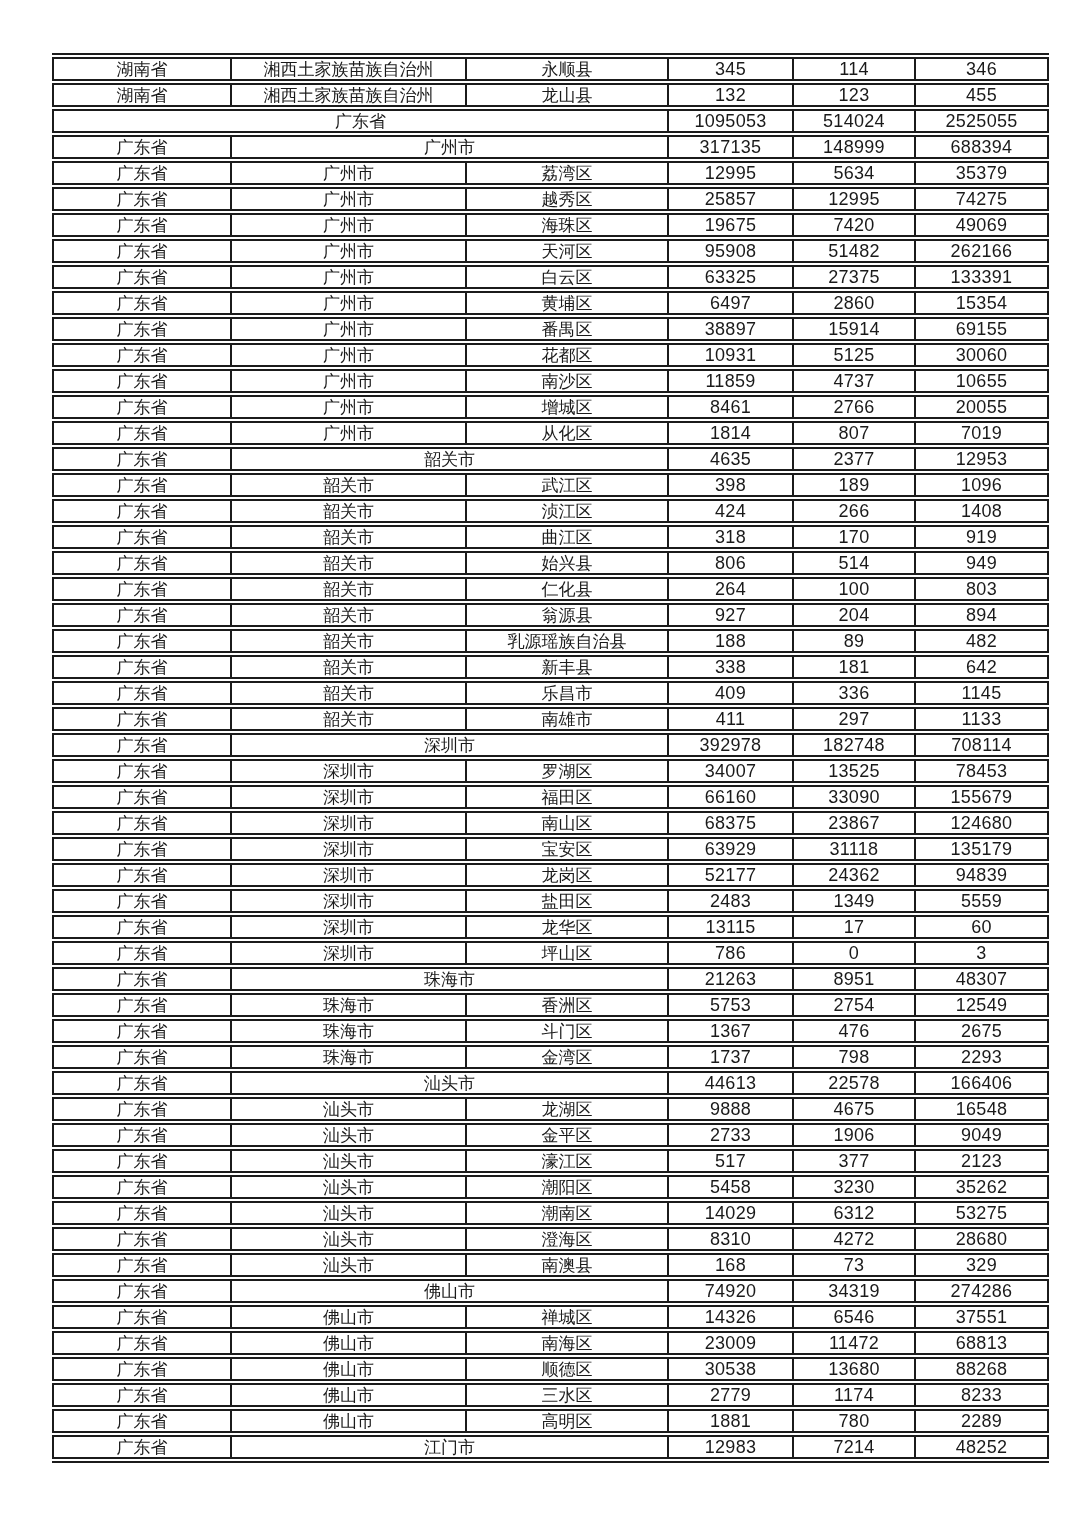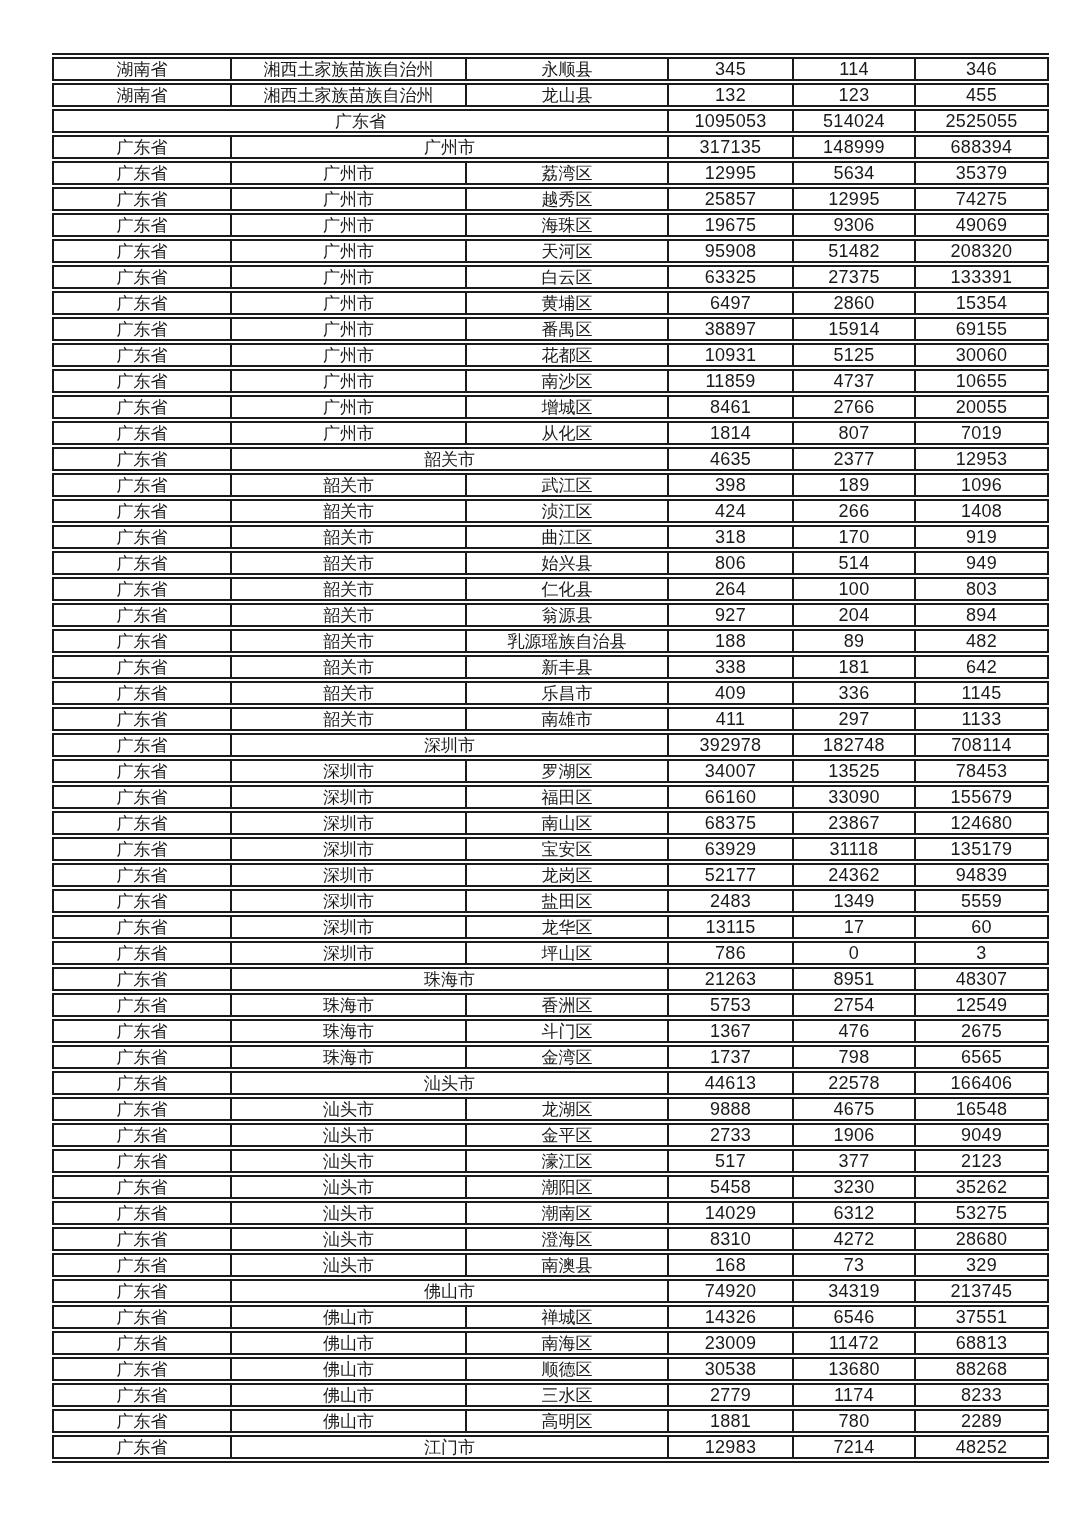--- a/index.html
+++ b/index.html
@@ -105,30 +105,30 @@
           <td class="name-cell">越秀区</td>
           <td class="value-cell">25857</td>
           <td class="value-cell">12995</td>
           <td class="value-cell">74275</td>
         </tr>
         <tr>
           <td class="name-cell">广东省</td>
           <td class="name-cell">广州市</td>
           <td class="name-cell">海珠区</td>
           <td class="value-cell">19675</td>
-          <td class="value-cell">9306</td>
+          <td class="value-cell">7420</td>
           <td class="value-cell">49069</td>
         </tr>
         <tr>
           <td class="name-cell">广东省</td>
           <td class="name-cell">广州市</td>
           <td class="name-cell">天河区</td>
           <td class="value-cell">95908</td>
           <td class="value-cell">51482</td>
-          <td class="value-cell">208320</td>
+          <td class="value-cell">262166</td>
         </tr>
         <tr>
           <td class="name-cell">广东省</td>
           <td class="name-cell">广州市</td>
           <td class="name-cell">白云区</td>
           <td class="value-cell">63325</td>
           <td class="value-cell">27375</td>
           <td class="value-cell">133391</td>
         </tr>
         <tr>
@@ -359,21 +359,21 @@
           <td class="value-cell">1367</td>
           <td class="value-cell">476</td>
           <td class="value-cell">2675</td>
         </tr>
         <tr>
           <td class="name-cell">广东省</td>
           <td class="name-cell">珠海市</td>
           <td class="name-cell">金湾区</td>
           <td class="value-cell">1737</td>
           <td class="value-cell">798</td>
-          <td class="value-cell">6565</td>
+          <td class="value-cell">2293</td>
         </tr>
         <tr>
           <td class="name-cell">广东省</td>
           <td class="name-cell" colspan="2">汕头市</td>
           <td class="value-cell">44613</td>
           <td class="value-cell">22578</td>
           <td class="value-cell">166406</td>
         </tr>
         <tr>
           <td class="name-cell">广东省</td>
@@ -429,21 +429,21 @@
           <td class="name-cell">南澳县</td>
           <td class="value-cell">168</td>
           <td class="value-cell">73</td>
           <td class="value-cell">329</td>
         </tr>
         <tr>
           <td class="name-cell">广东省</td>
           <td class="name-cell" colspan="2">佛山市</td>
           <td class="value-cell">74920</td>
           <td class="value-cell">34319</td>
-          <td class="value-cell">213745</td>
+          <td class="value-cell">274286</td>
         </tr>
         <tr>
           <td class="name-cell">广东省</td>
           <td class="name-cell">佛山市</td>
           <td class="name-cell">禅城区</td>
           <td class="value-cell">14326</td>
           <td class="value-cell">6546</td>
           <td class="value-cell">37551</td>
         </tr>
         <tr>

